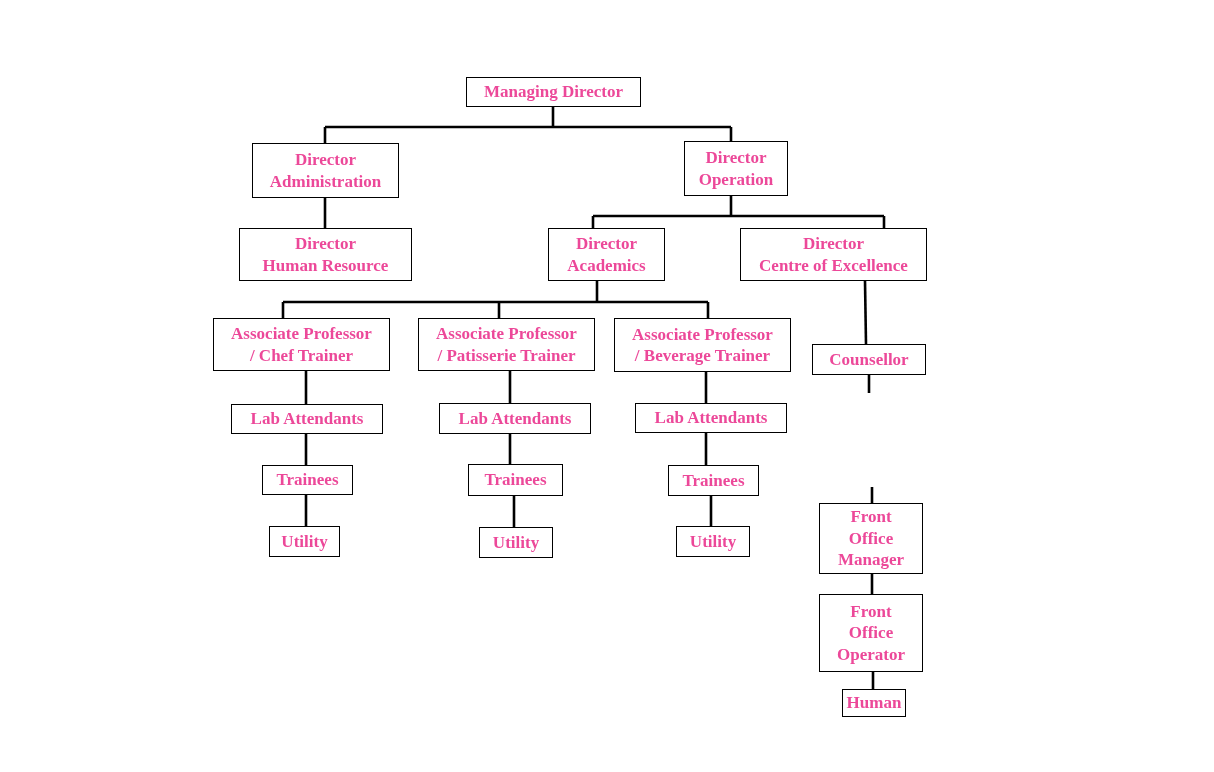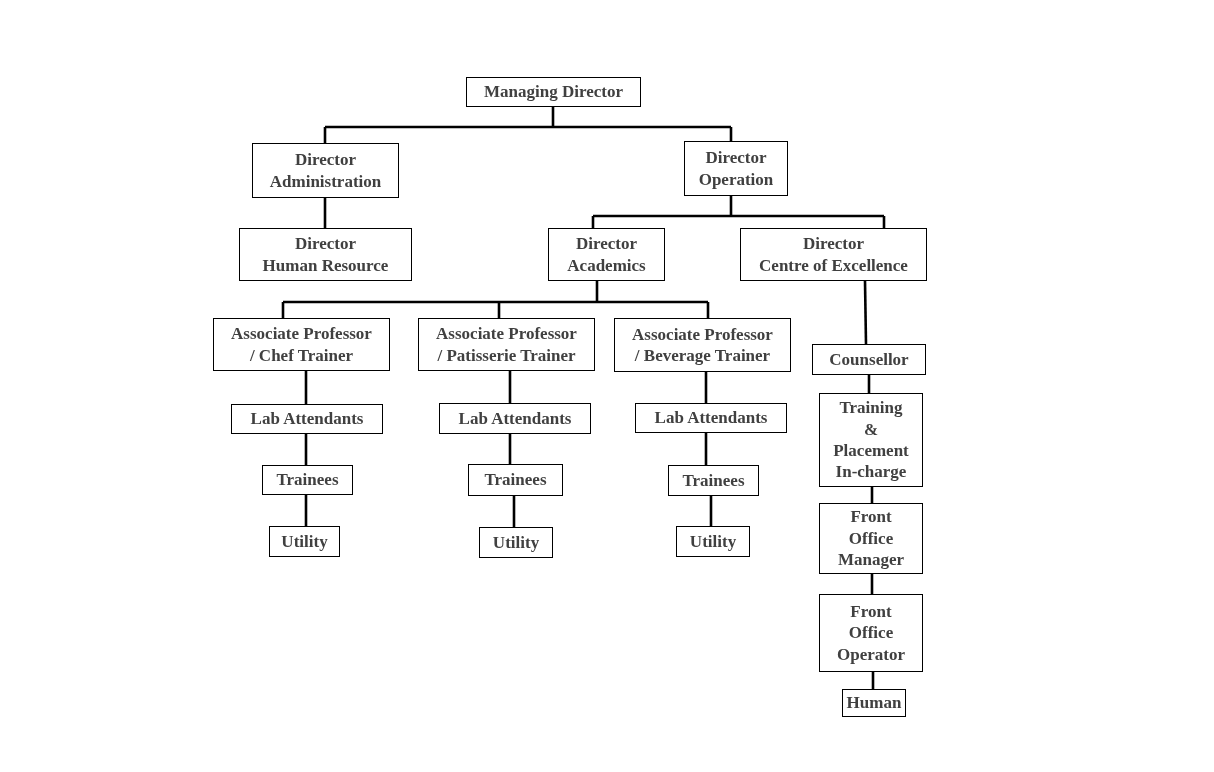--- a/index.html
+++ b/index.html
@@ -27,21 +27,21 @@
     border: 1.6px solid #000000;
     background: #ffffff;
     display: flex;
     align-items: center;
     justify-content: center;
     text-align: center;
     font-family: "Liberation Serif", "DejaVu Serif", serif;
     font-weight: bold;
     font-size: 17px;
     line-height: 1.26;
-    color: #404040;
+    color: #ec4899;
     white-space: pre-line;
     z-index: 2;
   }
 </style>
 </head>
 <body>
 
 <div id="org-chart">
   <svg id="edges-svg" viewBox="0 0 1214 772" xmlns="http://www.w3.org/2000/svg">
       <polyline points="553,107 553,127" fill="none" stroke="#000000" stroke-width="2.6"></polyline>
@@ -93,24 +93,20 @@
     <div class="node" style="left: 812px; top: 344px; width: 114px; height: 31px;">Counsellor</div>
     <div class="node" style="left: 231px; top: 404px; width: 152px; height: 30px;">Lab Attendants</div>
     <div class="node" style="left: 439px; top: 403px; width: 152px; height: 31px;">Lab Attendants</div>
     <div class="node" style="left: 635px; top: 403px; width: 152px; height: 30px;">Lab Attendants</div>
     <div class="node" style="left: 262px; top: 465px; width: 91px; height: 30px;">Trainees</div>
     <div class="node" style="left: 468px; top: 464px; width: 95px; height: 32px;">Trainees</div>
     <div class="node" style="left: 668px; top: 465px; width: 91px; height: 31px;">Trainees</div>
     <div class="node" style="left: 269px; top: 526px; width: 71px; height: 31px;">Utility</div>
     <div class="node" style="left: 479px; top: 527px; width: 74px; height: 31px;">Utility</div>
     <div class="node" style="left: 676px; top: 526px; width: 74px; height: 31px;">Utility</div>
-    <div class="node" style="left: 819px; top: 393px; width: 104px; height: 94px;">Training
-&amp;
-Placement
-In-charge</div>
     <div class="node" style="left: 819px; top: 503px; width: 104px; height: 71px;">Front
 Office
 Manager</div>
     <div class="node" style="left: 819px; top: 594px; width: 104px; height: 78px;">Front
 Office
 Operator</div>
     <div class="node" style="left: 842px; top: 689px; width: 64px; height: 28px;">Human</div>
   </div>
 
 </body></html>

